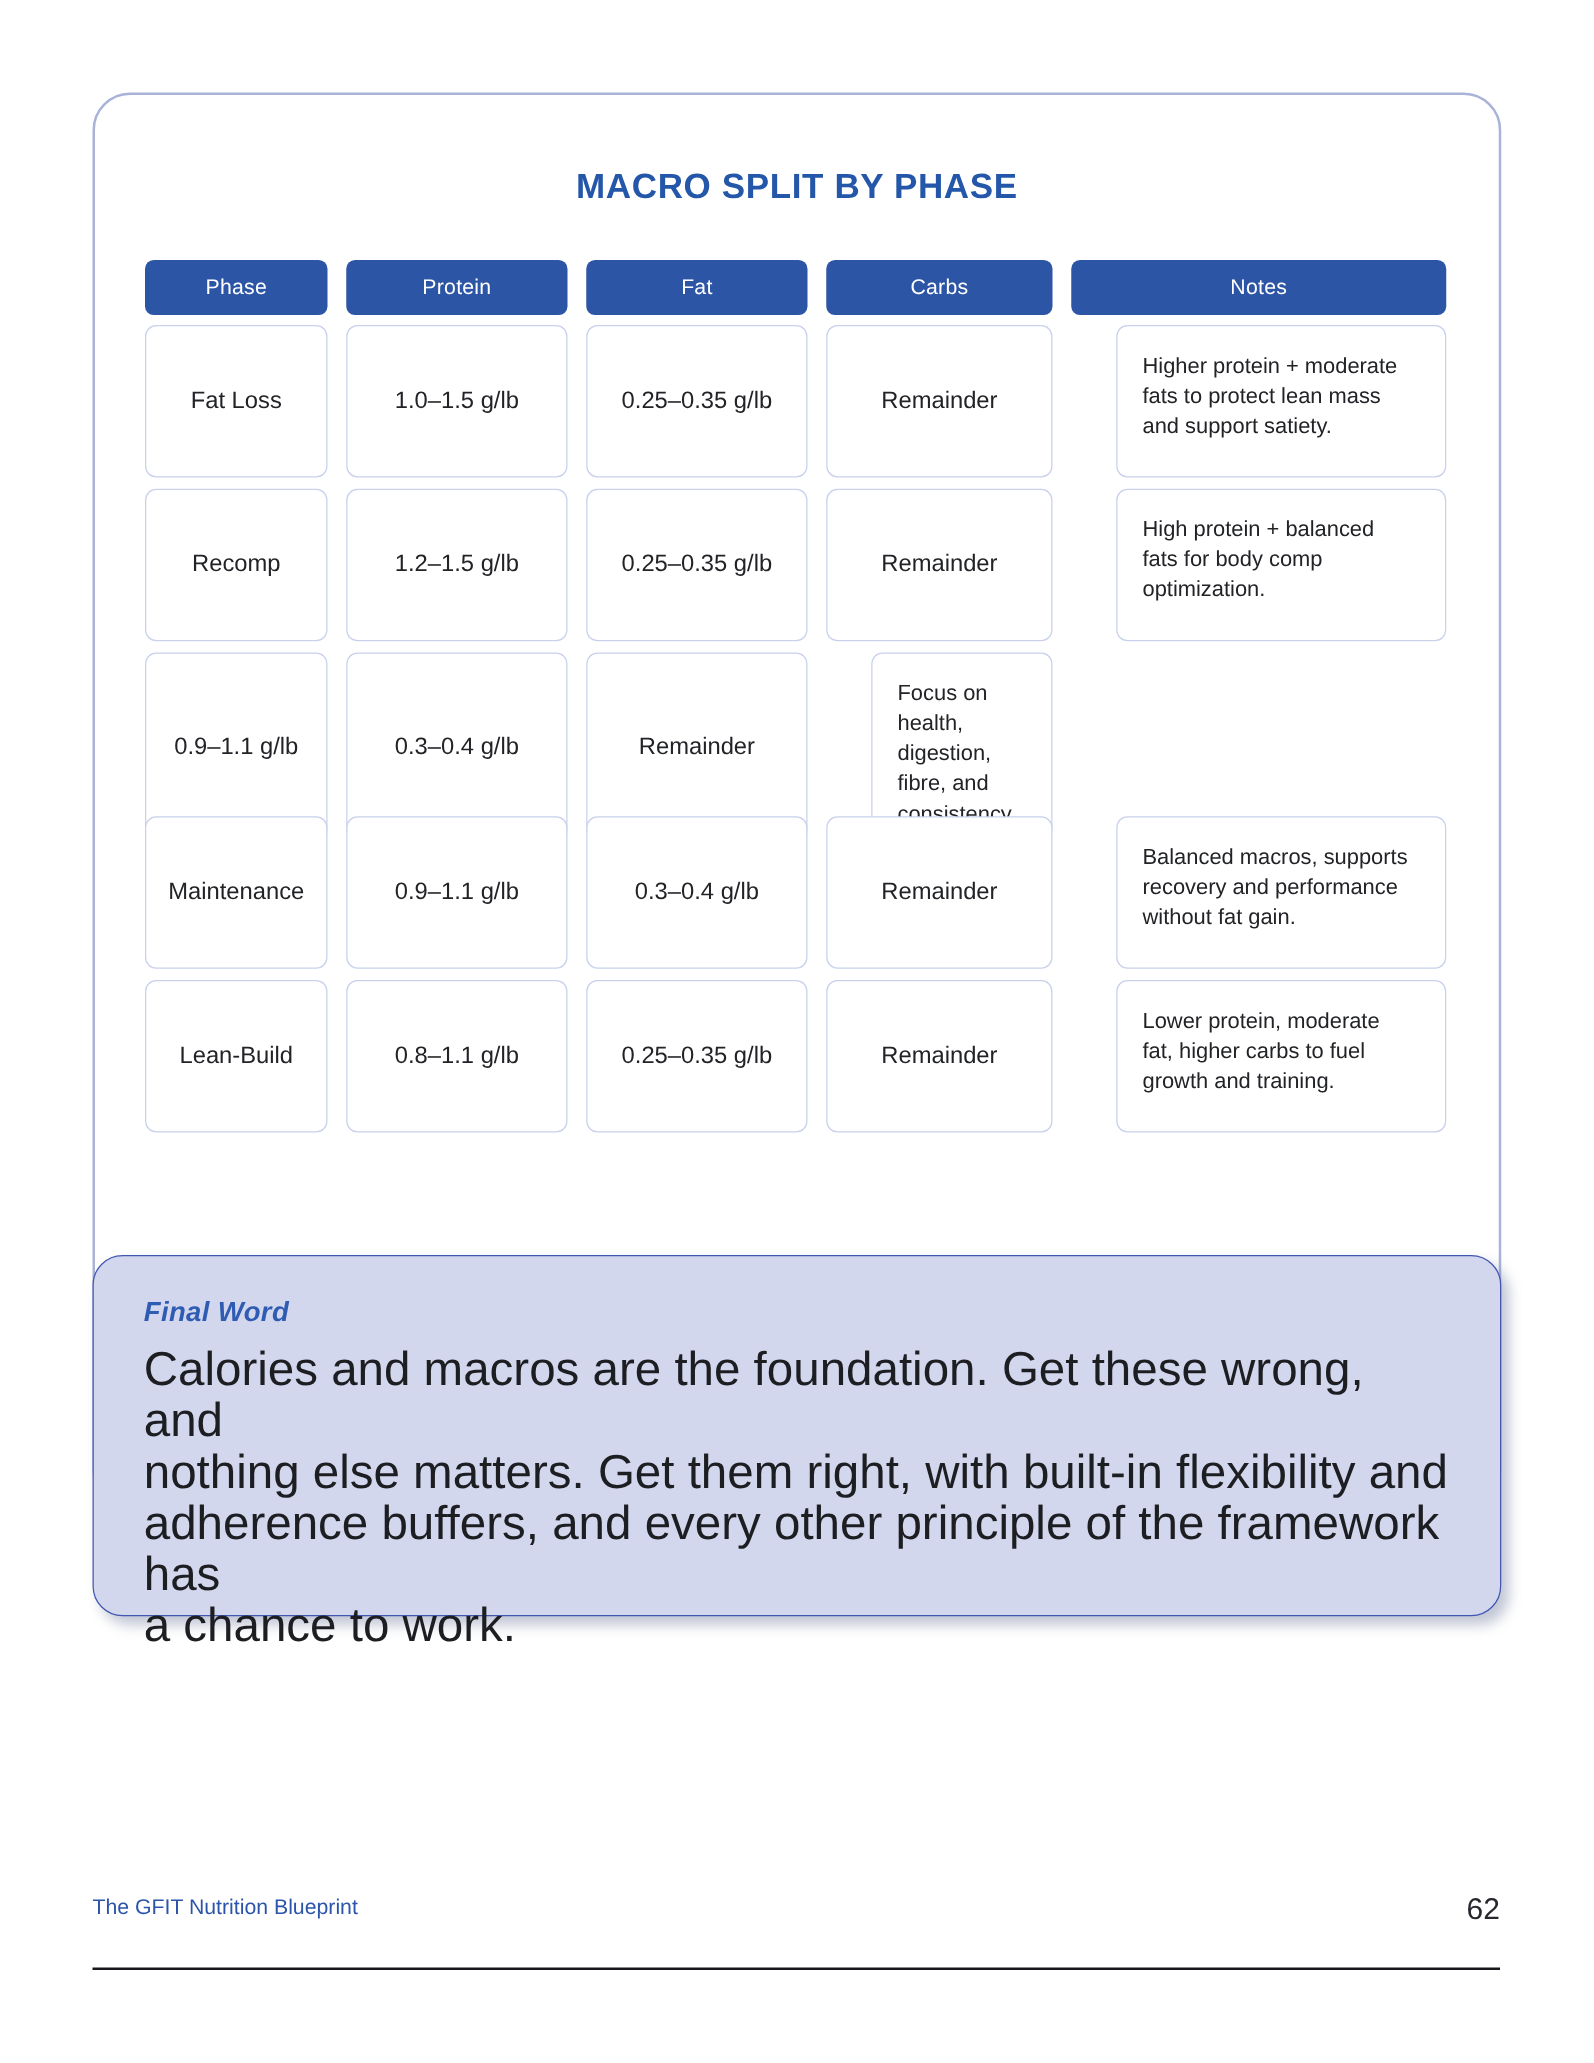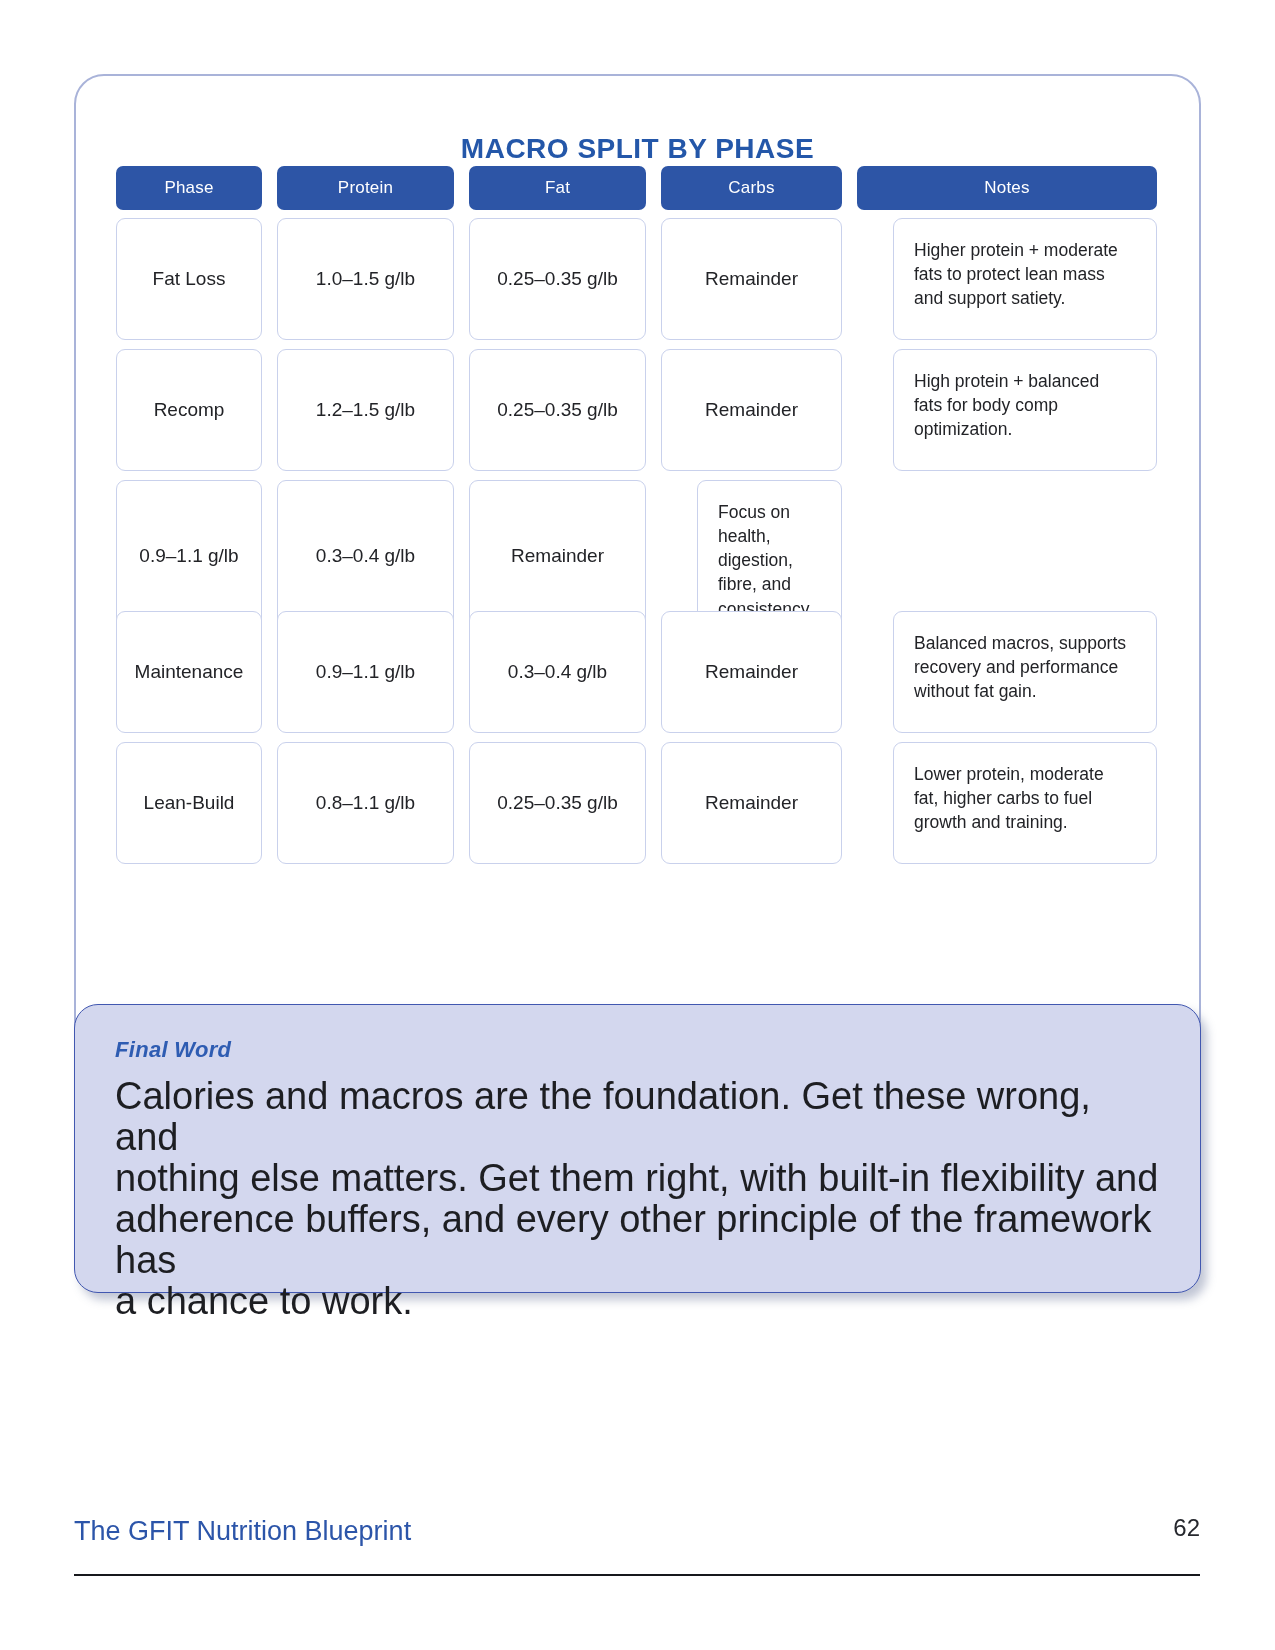--- a/index.html
+++ b/index.html
@@ -29,21 +29,21 @@
     line-height: 1.25;
     font-weight: 600;
     letter-spacing: 0.5px;
     color: #2457a9;
   }
   .thead, .trow {
     display: grid;
     grid-template-columns: 146px 177px 177px 181px 300px;
     column-gap: 15px;
   }
-  .thead { }
+  .thead { margin-top: 42px; }
   .th {
     height: 44px;
     background: #2d55a6;
     border-radius: 7px;
     color: #ffffff;
     font-size: 17px;
     font-weight: 500;
     display: flex;
     align-items: center;
     justify-content: center;
@@ -95,21 +95,21 @@
     margin-top: 13px;
     font-size: 38px;
     line-height: 41px;
     color: #1d1e22;
   }
 
   
   .footer-title {
     position: absolute;
     left: 74px; top: 1516px;
-    font-size: 27px;
+    font-size: 17px;
     color: #2c55a9;
   }
   .footer-page {
     position: absolute;
     right: 75px; top: 1514px;
     font-size: 24px;
     color: #26282e;
   }
   .footer-rule {
     position: absolute;

